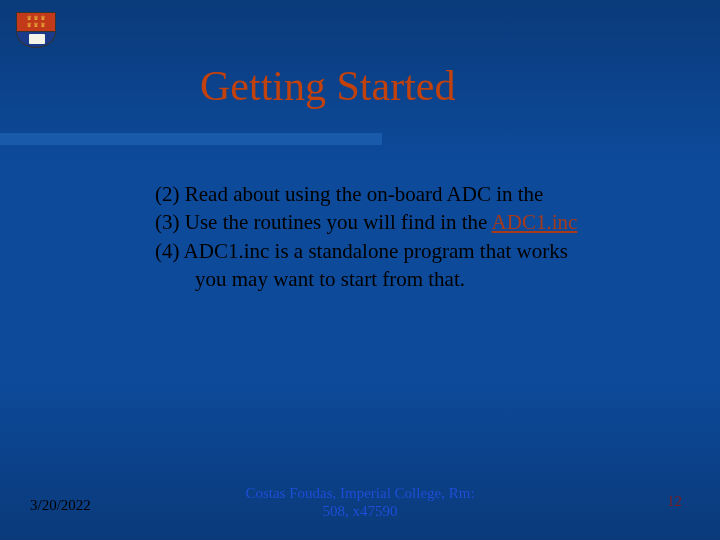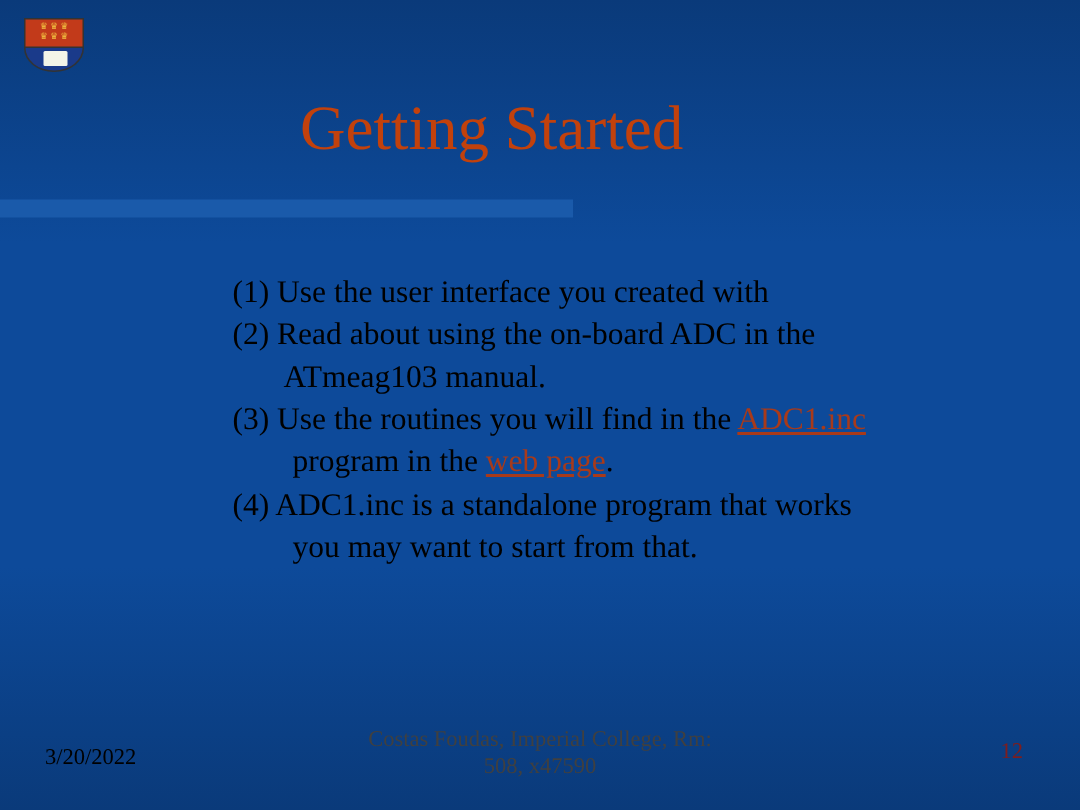--- a/index.html
+++ b/index.html
@@ -110,21 +110,21 @@
     font-size: 15px;
     color: #000;
   }
   .footer-center {
     position: absolute;
     left: 0;
     width: 720px;
     text-align: center;
     bottom: 0;
     font-size: 15px;
-    color: #404040;
+    color: #1d4ed8;
     line-height: 1.2;
   }
   .footer-page {
     position: absolute;
     right: 38px;
     bottom: 10px;
     font-size: 15px;
     color: #7f1d1d;
   }
 </style>
@@ -140,27 +140,24 @@
       <div class="crest-book"></div>
     </div>
   </div>
 </div>
 
 <div class="title">Getting Started</div>
 
 <div class="underline-bar"></div>
 
 <div class="content">
-  <div>(1) Use the user interface you created with</div>
   <div>(2) Read about using the on-board ADC in the</div>
-  <span class="indent2">ATmeag103 manual.</span>
   <div>
     <span>(3) Use the routines you will find in the </span><span class="link">ADC1.inc</span>
   </div>
-  <span class="indent"><span>program in the </span><span class="link">web page</span><span>.</span></span>
   <div>(4) ADC1.inc is a standalone program that works</div>
   <span class="indent">you may want to start from that.</span>
 </div>
 
 <div class="footer">
   <div class="footer-date">3/20/2022</div>
   <div class="footer-center">
     <span>Costas Foudas, Imperial College, Rm:</span><br>
     <span>508, x47590</span>
   </div>

